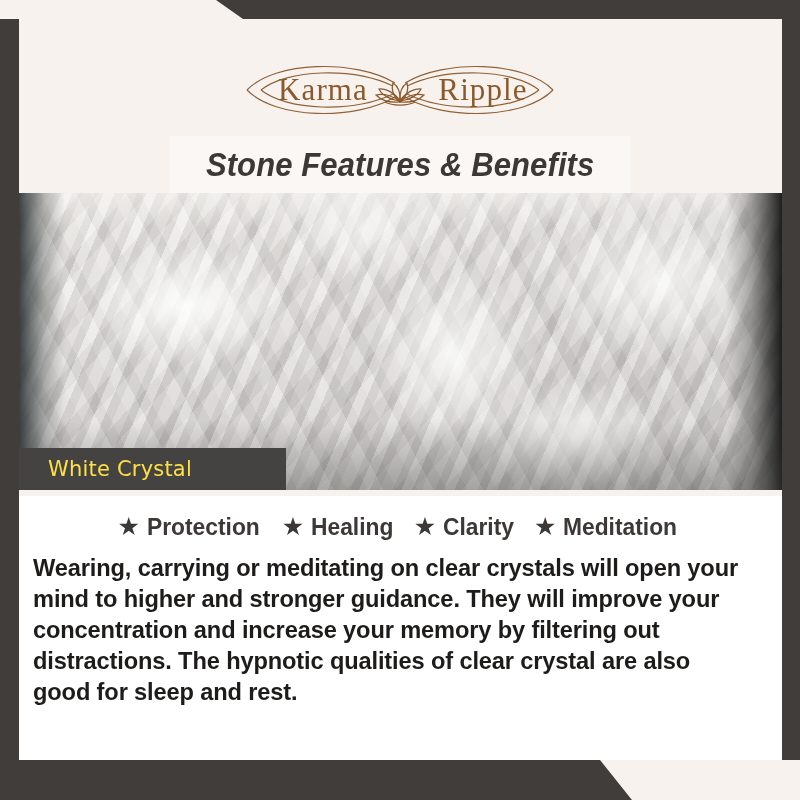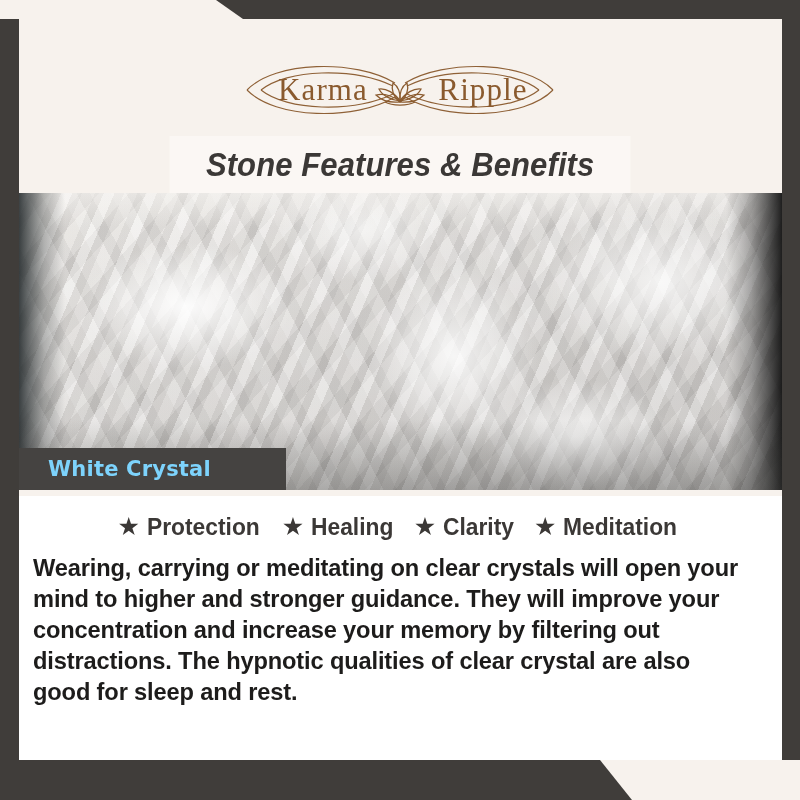--- a/index.html
+++ b/index.html
@@ -165,23 +165,23 @@
     height: 42px;
     min-width: 216px;
     background: #454341;
     display: flex;
     align-items: center;
     padding: 0 22px 0 29px;
     z-index: 12;
   }
   .stone-banner-text {
     font-family: "DejaVu Sans", sans-serif;
-    font-weight: bold;
+    font-weight: normal;
     font-size: 21px;
-    color: #7dd3fc;
+    color: #fde047;
     letter-spacing: 0.2px;
     white-space: nowrap;
   }
 
   
   .body-panel {
     position: absolute;
     top: 490px;
     left: 19px;
     width: 763px;

